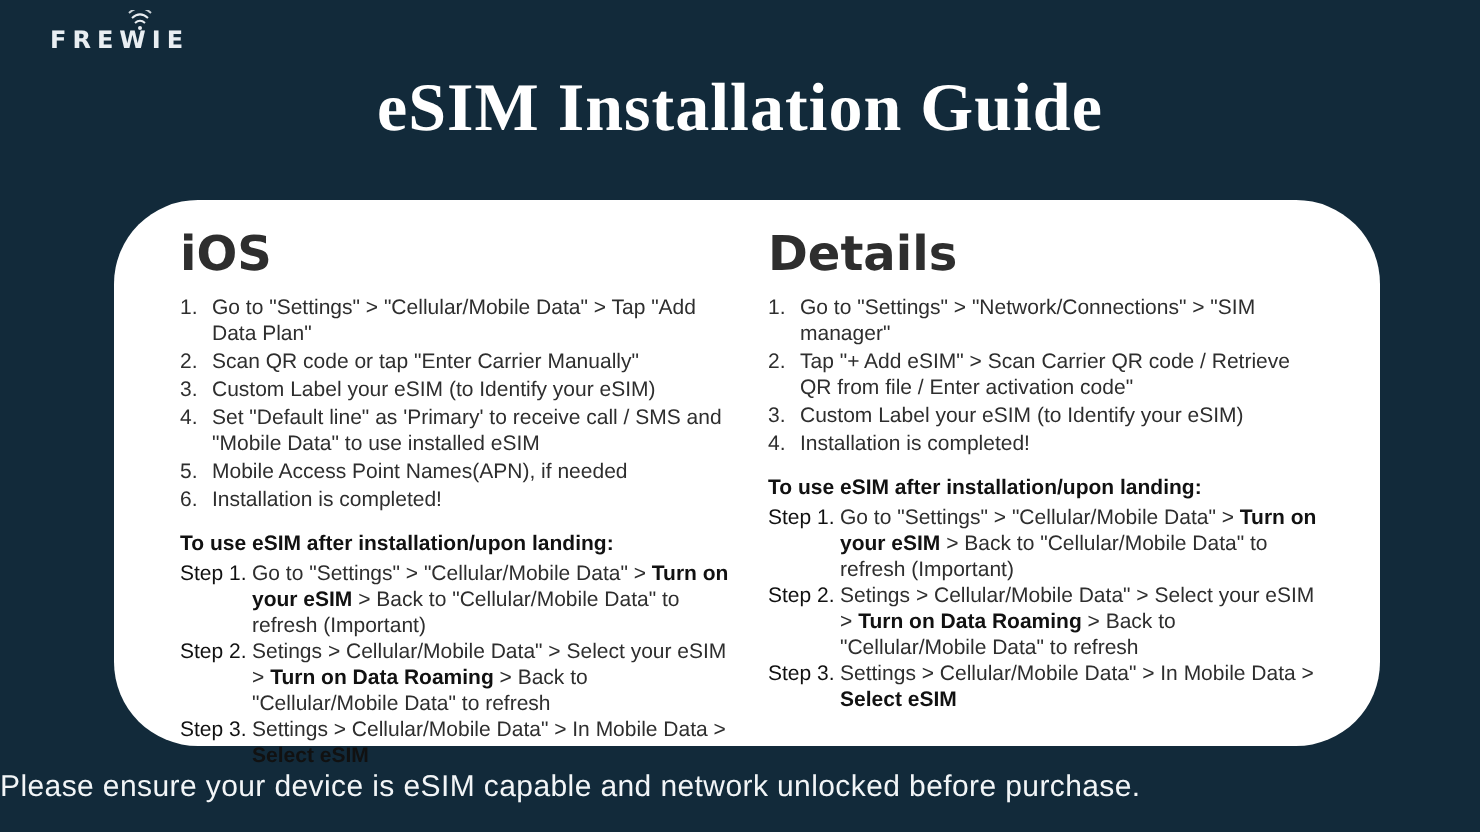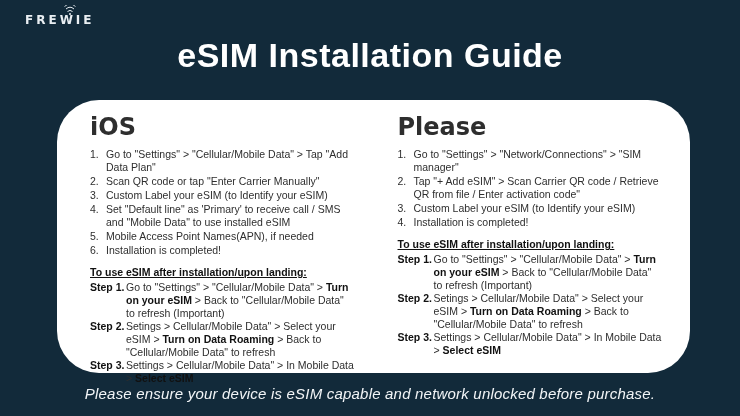--- a/index.html
+++ b/index.html
@@ -23,35 +23,35 @@
   }
   .logo .wifi {
     position: absolute;
     top: -9px; left: 55%;
   }
   .page-title {
     position: absolute;
     top: 36px; left: 0; right: 0;
     text-align: center;
     color: #ffffff;
-    font-family: Liberation Sans, sans-serif;
+    font-family: Liberation Serif, serif;
     font-weight: 800;
     font-size: 34px;
     letter-spacing: 0.5px;
   }
 
   
   .card {
     position: absolute;
     left: 57px; top: 100px;
     width: 633px; height: 273px;
     background: #ffffff;
     border-radius: 42px;
     display: flex;
-    gap: 43px;
+    gap: 16px;
     padding: 13px 28px 11px 33px;
   }
   .col { flex: 1 1 0; min-width: 0; }
   .col-heading {
     font-family: "DejaVu Sans", sans-serif;
     font-weight: 800;
     font-size: 24px;
     color: #111111;
     margin-bottom: 7px;
   }
@@ -61,41 +61,38 @@
     display: flex;
     font-size: 10.5px;
     line-height: 1.24;
     margin-bottom: 1px;
   }
   .num-item .num { flex: 0 0 16px; }
   .num-item .txt { flex: 1 1 auto; }
   .usage-heading {
     font-size: 10.5px;
     font-weight: bold;
-    text-decoration: underline;
     color: #111111;
     line-height: 1.3;
     margin-bottom: 1px;
   }
   .step {
     display: flex;
     font-size: 10.5px;
     line-height: 1.24;
   }
-  .step-label { flex: 0 0 36px; font-weight: bold; color: #111111; }
+  .step-label { flex: 0 0 36px; font-weight: normal; color: #111111; }
   .step-text { flex: 1 1 auto; }
   .seg-bold { font-weight: bold; color: #111111; }
 
   
   .footer-note {
     position: absolute;
     bottom: 14px; left: 0; right: 0;
-    text-align: center;
     color: #f2f5f7;
-    font-style: italic;
     font-size: 15px;
     letter-spacing: 0.2px;
   }
 </style>
 </head>
 <body>
 
 <div class="logo">
   <span>FREWIE</span>
   <span class="wifi">
@@ -149,21 +146,21 @@
           <span class="step-label">Step 2.</span>
           <span class="step-text"><span class="seg">Setings &gt; Cellular/Mobile Data" &gt; Select your eSIM &gt; </span><span class="seg-bold">Turn on Data Roaming</span><span class="seg"> &gt; Back to "Cellular/Mobile Data" to refresh</span></span>
         </div>
         <div class="step">
           <span class="step-label">Step 3.</span>
           <span class="step-text"><span class="seg">Settings &gt; Cellular/Mobile Data" &gt; In Mobile Data &gt; </span><span class="seg-bold">Select eSIM</span></span>
         </div>
       </div>
   </div>
   <div class="col">
-    <div class="col-heading">Please</div>
+    <div class="col-heading">Details</div>
     <div class="num-list">
         <div class="num-item">
           <span class="num">1.</span>
           <span class="txt">Go to "Settings" &gt; "Network/Connections" &gt; "SIM manager"</span>
         </div>
         <div class="num-item">
           <span class="num">2.</span>
           <span class="txt">Tap "+ Add eSIM" &gt; Scan Carrier QR code / Retrieve QR from file / Enter activation code"</span>
         </div>
         <div class="num-item">

